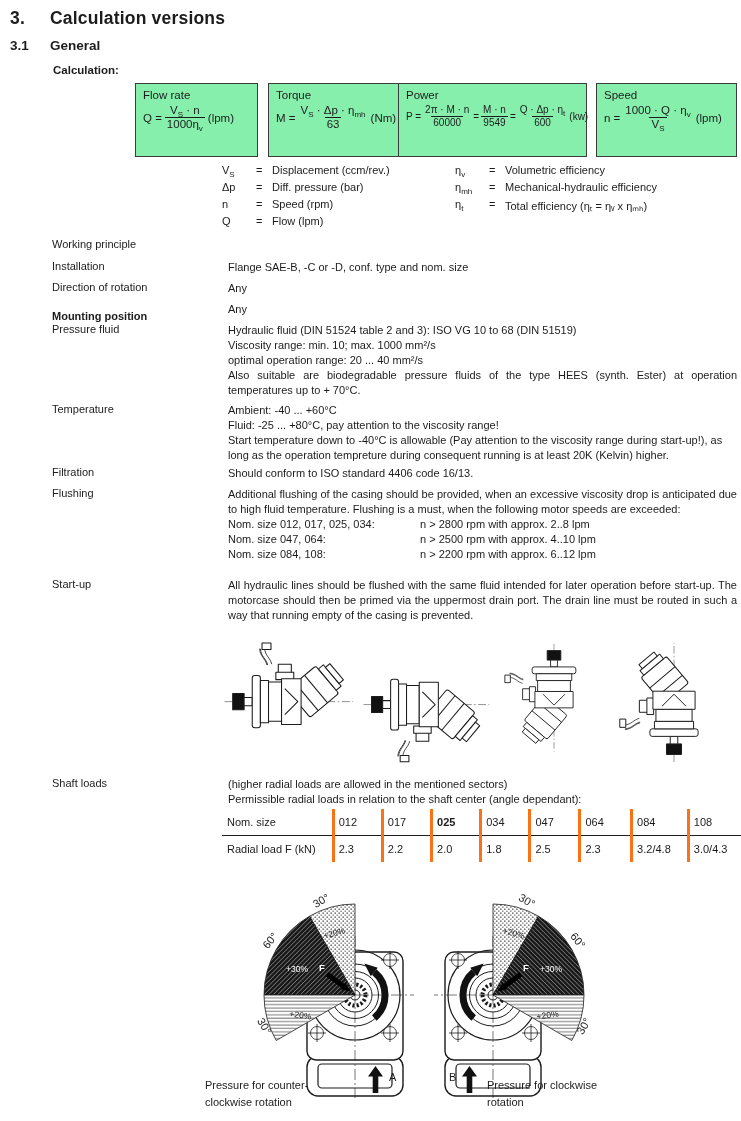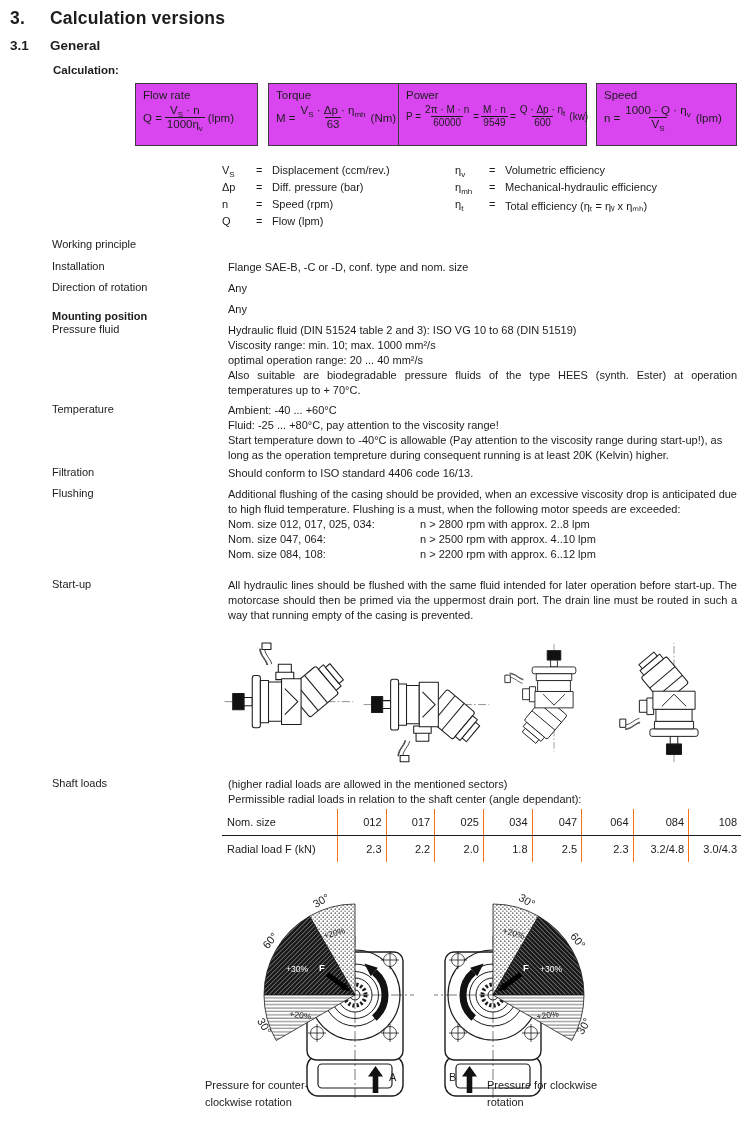--- a/index.html
+++ b/index.html
@@ -4,40 +4,40 @@
 <style>
   html,body{margin:0;padding:0;background:#e8e8e8;}
   .page{position:relative;width:741px;height:1121px;background:#ffffff;margin:0 auto;
         font-family:"Liberation Sans",sans-serif;color:#1c1c1c;overflow:hidden;}
   .abs{position:absolute;}
   
   .h1{font-size:17.5px;font-weight:bold;letter-spacing:.2px;}
   .h2{font-size:13.5px;font-weight:bold;}
   .h3{font-size:11.5px;font-weight:bold;}
   
-  .fbox{position:absolute;top:83px;height:63px;border:1.8px solid #3c3c3c;background:#d946ef;
+  .fbox{position:absolute;top:83px;height:74px;border:1.8px solid #3c3c3c;background:#86efac;
         box-sizing:border-box;padding:5px 6px 4px 7px;}
   .ftitle{font-size:11.5px;}
   .fline{display:flex;align-items:center;gap:3px;font-size:11.5px;margin-top:3px;white-space:nowrap;}
   .fline.small{font-size:10px;gap:2px;}
   .frac{display:inline-flex;flex-direction:column;align-items:center;line-height:1.15;}
   .frac .den{border-top:1.2px solid #1c1c1c;padding:0 2px;}
   .frac .num{padding:0 2px;}
   .sb{font-size:8px;position:relative;top:3px;}
   
   .defrow{position:absolute;display:grid;grid-template-columns:34px 16px auto;font-size:11px;white-space:nowrap;}
   
   .speclbl{position:absolute;left:52px;font-size:11px;white-space:nowrap;}
   .specval{position:absolute;left:228px;width:509px;font-size:11px;line-height:15px;}
   .just{text-align:justify;}
   .subrow{position:relative;height:15px;}
   .subrow .c2{position:absolute;left:192px;top:0;}
   
   table.shaft{position:absolute;left:222px;top:809px;border-collapse:collapse;font-size:11px;}
-  table.shaft td{height:26px;padding:0 4px;text-align:right;border-left:1px solid #f97316;}
+  table.shaft td{height:26px;padding:0 4px;text-align:left;border-left:3px solid #f97316;}
   table.shaft td:first-child{border-left:none;text-align:left;padding-left:5px;}
   table.shaft tr.hdr td{border-bottom:1.4px solid #1c1c1c;}
   
   svg{display:block;}
   .cap{font-size:11px;line-height:17px;}
   .portletter{font-size:11px;}
 </style>
 </head>
 <body>
 
@@ -227,21 +227,21 @@
     <div>(higher radial loads are allowed in the mentioned sectors)</div>
     <div>Permissible radial loads in relation to the shaft center (angle dependant):</div>
   </div>
 
   <table class="shaft">
     <tbody>
         <tr class="hdr">
       <td style="width:114px;">Nom. size</td>
       <td style="width:42px;">012</td>
       <td style="width:42px;">017</td>
-      <td style="width:42px;">025</td>
+      <td style="width:42px;font-weight:bold;">025</td>
       <td style="width:42px;">034</td>
       <td style="width:43px;">047</td>
       <td style="width:45px;">064</td>
       <td style="width:48px;">084</td>
       <td style="width:45px;">108</td>
     </tr>
     <tr>
       <td>Radial load F (kN)</td>
       <td>2.3</td>
       <td>2.2</td>

